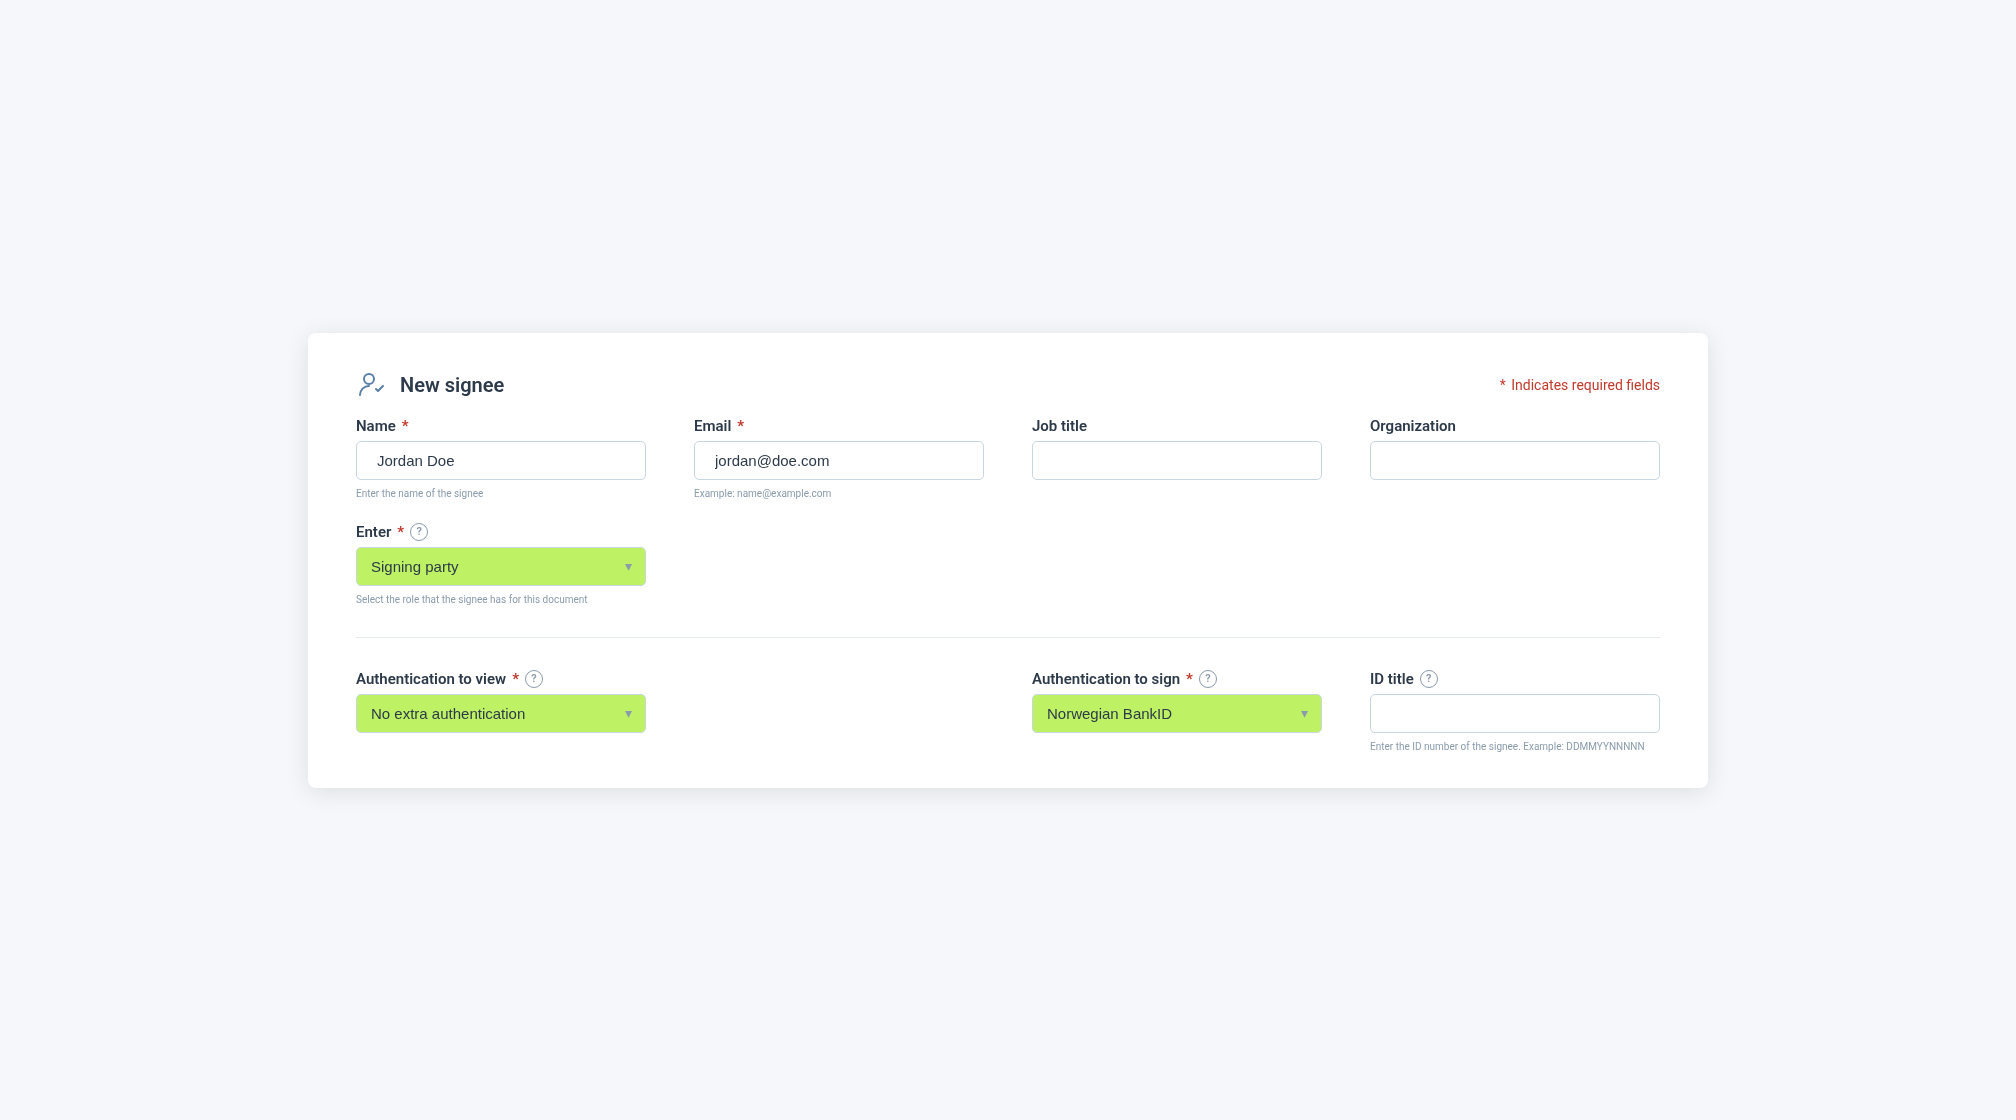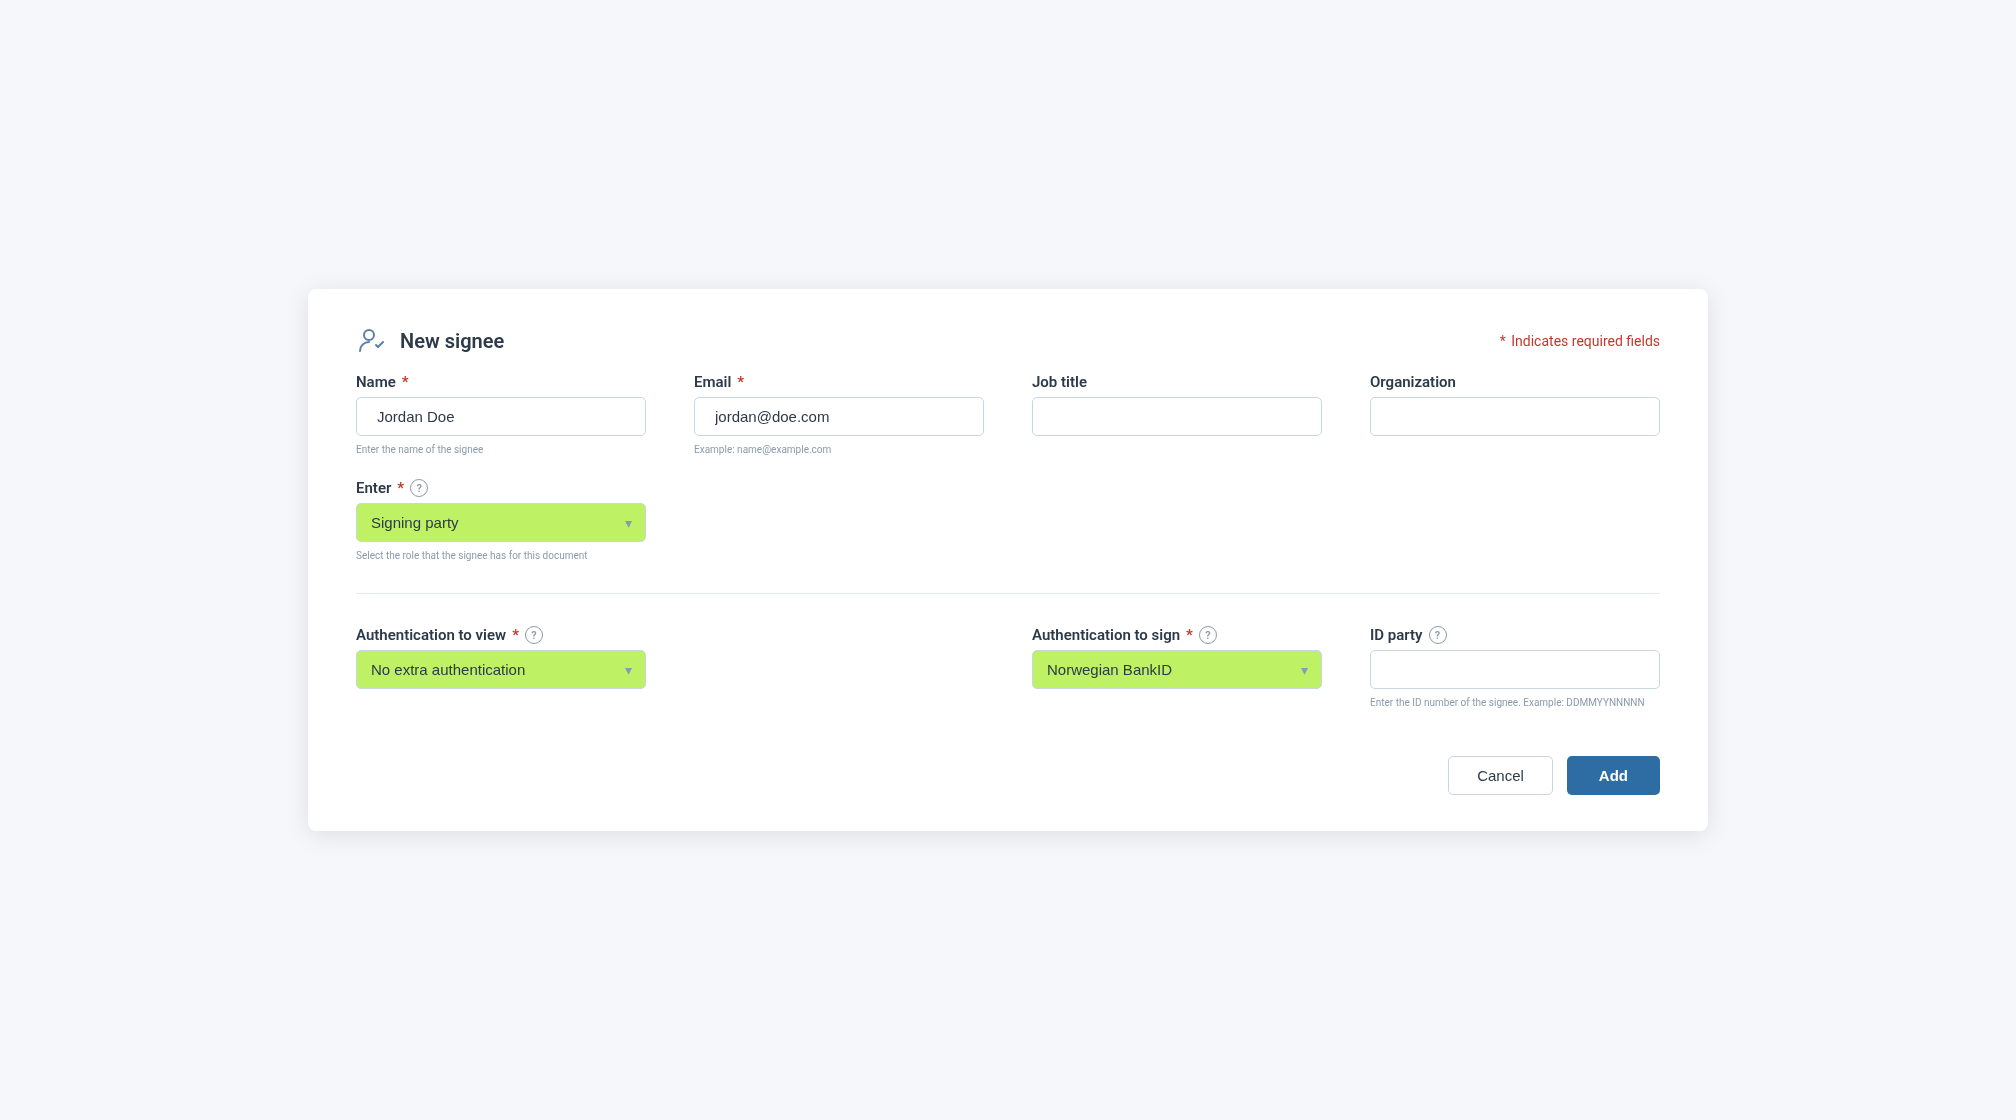--- a/index.html
+++ b/index.html
@@ -299,27 +299,23 @@
           <option>Danish MitID</option>
           <option>SMS OTP</option>
           <option>Email OTP</option>
         </select>
         <span class="select-chevron">▾</span>
       </div>
     </div>
 
     <div class="form-group">
       <label class="form-label">
-        <span>ID party</span>
+        <span>ID title</span>
         <span class="help-icon">?</span>
       </label>
       <input class="form-input" type="text" value="" style="">
       <span class="form-hint">Enter the ID number of the signee. Example: DDMMYYNNNNN</span>
     </div>
 
   </div>
 
-  <div class="modal-footer">
-    <button class="btn-cancel">Cancel</button>
-    <button class="btn-add">Add</button>
-  </div>
 
 </div>
 
 </body></html>

